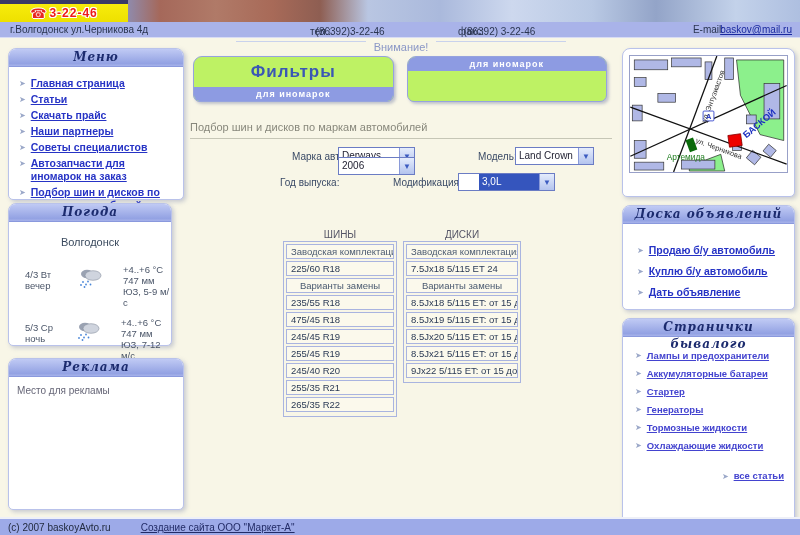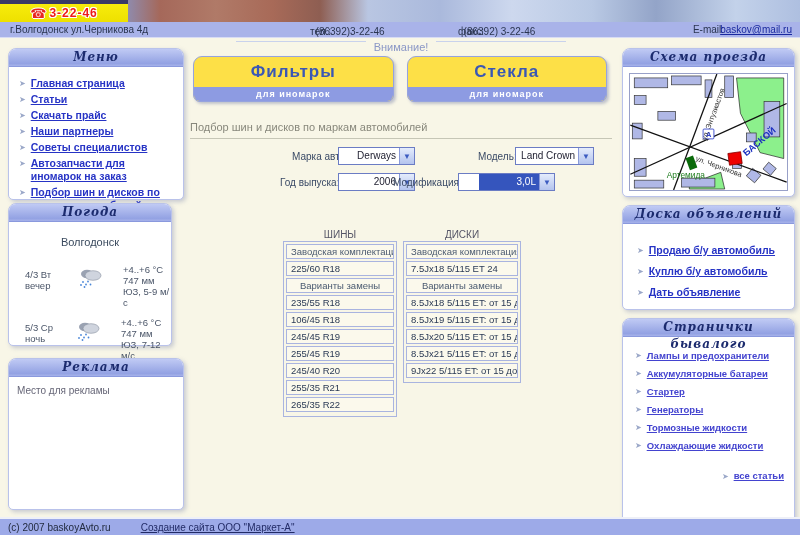--- a/index.html
+++ b/index.html
@@ -68,38 +68,38 @@
   .all-link-row { display:flex; gap:5px; justify-content:flex-end; margin:18px 10px 0 0; }
   .all-link-row a { color:#4343cf; font-size:9.5px; font-weight:bold; text-decoration:underline; cursor:pointer; }
 
   
   .attn { position:absolute; left:190px; top:41px; width:422px; display:flex; align-items:flex-start;
     gap:8px; color:#8a97c6; font-size:11px; padding:0 46px; }
   .attn::before, .attn::after { content:""; flex:1; height:1px; background:#c9d2ec; }
 
   .bigbtns { position:absolute; left:193px; top:56px; width:414px; display:flex; gap:13px; }
   .bb { flex:1; border:1px solid #96a3de; border-radius:9px 9px 7px 7px; overflow:hidden;
-    box-shadow:2px 2px 3px rgba(110,120,165,.4); cursor:pointer; background:#fde047; }
+    box-shadow:2px 2px 3px rgba(110,120,165,.4); cursor:pointer; background:#bef264; }
   .bb-top { height:30px; display:flex; align-items:center; justify-content:center;
     font-size:17px; font-weight:bold; color:#3a57b5; letter-spacing:1px; }
   .bb-bot { background:#8d9be2; height:14px; text-align:center; font-size:9px; font-weight:bold;
     color:#fff; line-height:14px; letter-spacing:1px; }
 
   .sect { position:absolute; left:190px; top:121px; width:422px; font-size:11px; color:#88887c;
     padding-bottom:5px; border-bottom:1px solid #c6c6b6; }
 
   .flabel { position:absolute; font-size:10px; color:#3a4a66; white-space:nowrap; }
   .sel { position:absolute; display:flex; height:18px; border:1px solid #6b7cc4; background:#fff; cursor:pointer; }
-  .sel-val { width:60px; font-size:10px; padding:2px 3px; color:#223; overflow:hidden; white-space:nowrap;text-align:right; }
+  .sel-val { width:60px; font-size:10px; padding:2px 3px; color:#223; overflow:hidden; white-space:nowrap; }
   .sel.hl .sel-val { background:#3555bd; color:#fff; }
   .sel-btn { width:15px; background:linear-gradient(180deg,#e4ecfc,#b4c4ee); border-left:1px solid #8a9ad8;
     color:#3b5bc0; font-size:8px; display:flex; align-items:center; justify-content:center; }
   #sel-brand { left:338px; top:147px; } #lbl-brand { left:292px; top:151px; }
   #sel-model { left:515px; top:147px; } #lbl-model { left:478px; top:151px; }
-  #sel-year  { left:338px; top:173px; } #lbl-year { left:280px; top:177px; }
+  #sel-year  { left:338px; top:157px; } #lbl-year { left:280px; top:177px; }
   #sel-mod   { left:458px; top:173px;padding-left:20px; } #lbl-mod { left:393px; top:177px; }
   #sel-model .sel-val { width:62px; }
 
   .ttitle { position:absolute; top:229px; font-size:10px; color:#556; text-align:center; }
   #tires-title { left:283px; width:114px; }
   #disks-title { left:403px; width:118px; }
   .vtable { position:absolute; top:241px; border:1px solid #a9b4e0; padding:2px; }
   #tires-table { left:283px; width:114px; }
   #disks-table { left:403px; width:118px; }
   .cell { border:1px solid #a9b4e0; background:#fbf9ec; font-size:9.5px; color:#2a3a55;
@@ -230,21 +230,20 @@
   <div class="attn">
     <span>Внимание!</span>
   </div>
 
   <div class="bigbtns">
     <div class="bb">
       <div class="bb-top">Фильтры</div>
       <div class="bb-bot">для иномарок</div>
     </div>
     <div class="bb">
-      <div class="bb-top">Стекла</div>
       <div class="bb-bot">для иномарок</div>
     </div>
   </div>
 
   <div class="sect">Подбор шин и дисков по маркам автомобилей</div>
 
   <span class="flabel" id="lbl-brand">Марка авто:</span>
   <span class="sel" id="sel-brand">
     <span class="sel-val">Derways</span>
     <span class="sel-btn">▼</span>
@@ -272,21 +271,21 @@
   <div class="ttitle" id="disks-title">ДИСКИ</div>
 
   <div class="vtable" id="tires-table">
     <div class="cell chead">Заводская комплектация</div>
     <div>
         <div class="cell">225/60 R18</div>
       </div>
     <div class="cell chead">Варианты замены</div>
     <div>
         <div class="cell">235/55 R18</div>
-        <div class="cell">106/45 R18</div>
+        <div class="cell">475/45 R18</div>
         <div class="cell">245/45 R19</div>
         <div class="cell">255/45 R19</div>
         <div class="cell">245/40 R20</div>
         <div class="cell">255/35 R21</div>
         <div class="cell">265/35 R22</div>
       </div>
   </div>
 
   <div class="vtable" id="disks-table">
     <div class="cell chead">Заводская комплектация</div>
@@ -297,21 +296,20 @@
     <div>
         <div class="cell">8.5Jx18 5/115 ET: от 15 до 22</div>
         <div class="cell">8.5Jx19 5/115 ET: от 15 до 22</div>
         <div class="cell">8.5Jx20 5/115 ET: от 15 до 22</div>
         <div class="cell">8.5Jx21 5/115 ET: от 15 до 22</div>
         <div class="cell">9Jx22 5/115 ET: от 15 до 22</div>
       </div>
   </div>
 
   <div class="panel" id="map-panel">
-    <div class="panel-h">Схема проезда</div>
     <div class="map-wrap">
       <svg width="157" height="116" viewBox="0 0 159 118">
         <rect x="0" y="0" width="159" height="118" fill="#ffffff"></rect>
         <polygon points="108,4 156,4 156,86 132,80 112,40" fill="#8cf08c" stroke="#222" stroke-width="0.7"></polygon>
         <polygon points="60,112 92,100 96,117 60,117" fill="#8cf08c" stroke="#222" stroke-width="0.7"></polygon>
         <g fill="#b0b8e6" stroke="#333" stroke-width="0.7">
           <rect x="4" y="4" width="34" height="10"></rect>
           <rect x="42" y="2" width="30" height="9"></rect>
           <rect x="76" y="6" width="7" height="18"></rect>
           <rect x="96" y="2" width="9" height="22"></rect>

